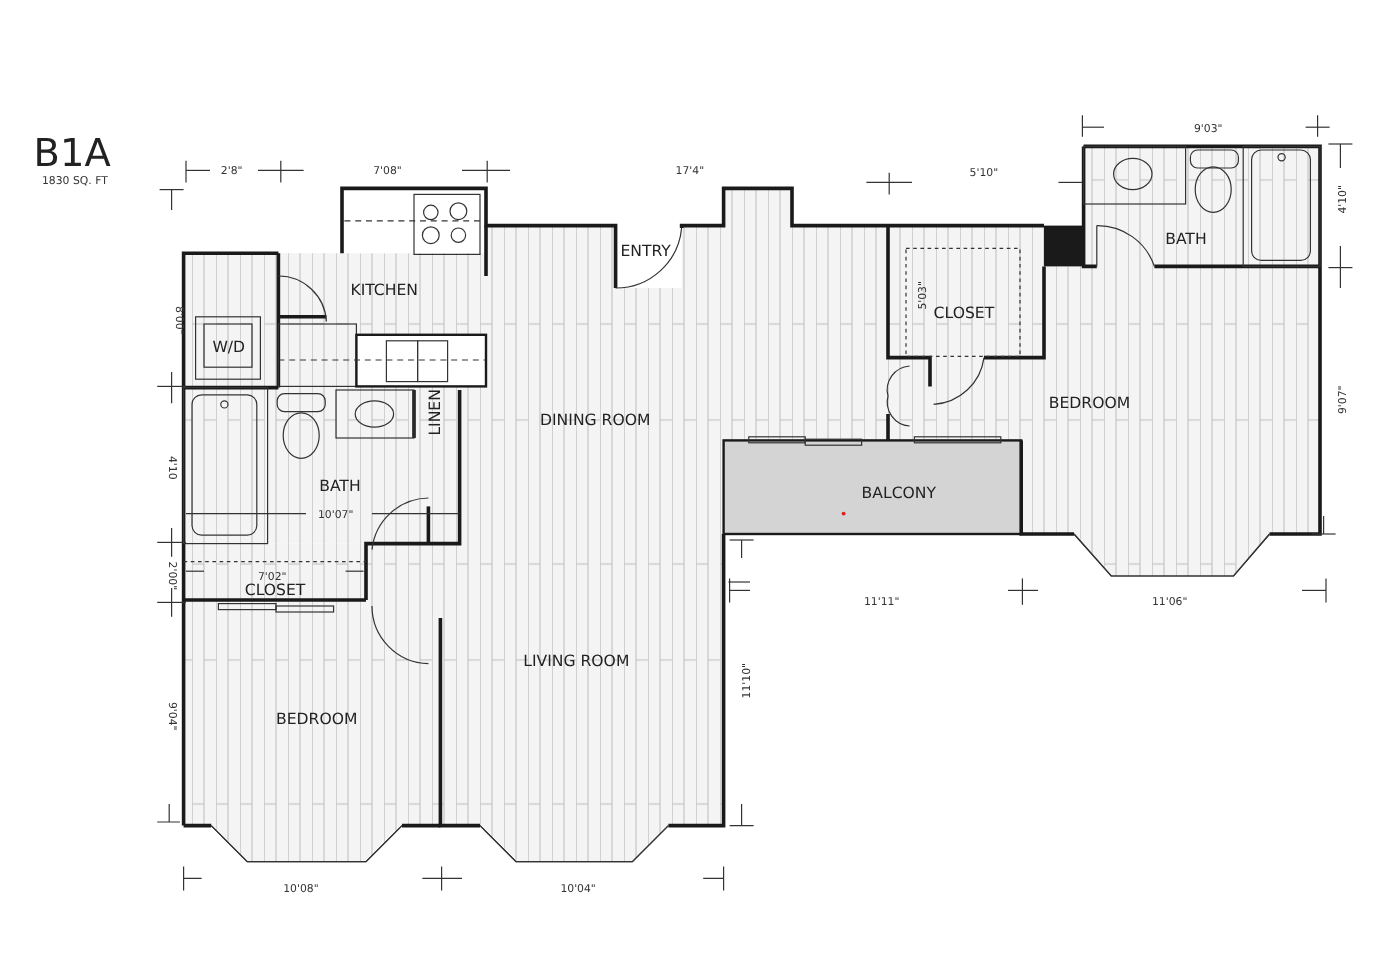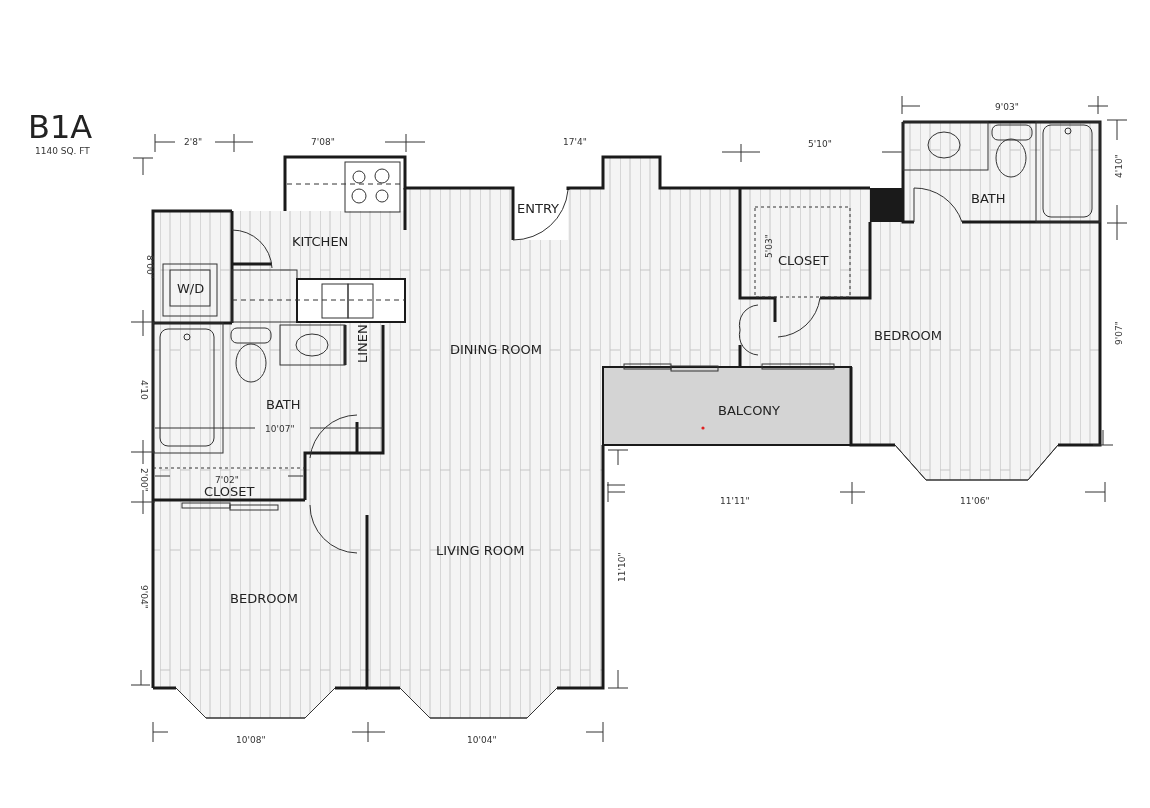--- a/index.html
+++ b/index.html
@@ -11,21 +11,21 @@
   .room { font-size: 13px; }
   .dim { font-size: 9px; fill: #333; }
   .wall { stroke: #1a1a1a; stroke-width: 3; fill: none; }
   .thin { stroke: #333; stroke-width: 1; fill: none; }
   .dimline { stroke: #333; stroke-width: 1; }
 </style>
 </head>
 <body>
 
 <div class="title">B1A</div>
-<div class="subtitle">1140 SQ. FT</div>
+<div class="subtitle">1830 SQ. FT</div>
 
 <svg id="plan" width="1150" height="808" viewBox="0 0 1150 808">
   <defs>
     <pattern id="wood" patternUnits="userSpaceOnUse" width="20" height="200">
       <rect width="20" height="200" fill="#f4f4f4"></rect>
       <line x1="0" y1="0" x2="0" y2="200" stroke="#b8b8b8" stroke-width="1"></line>
       <line x1="10" y1="0" x2="10" y2="200" stroke="#c6c6c6" stroke-width="1"></line>
       <line x1="0" y1="70" x2="10" y2="70" stroke="#c6c6c6" stroke-width="1"></line>
       <line x1="10" y1="150" x2="20" y2="150" stroke="#c6c6c6" stroke-width="1"></line>
     </pattern>

